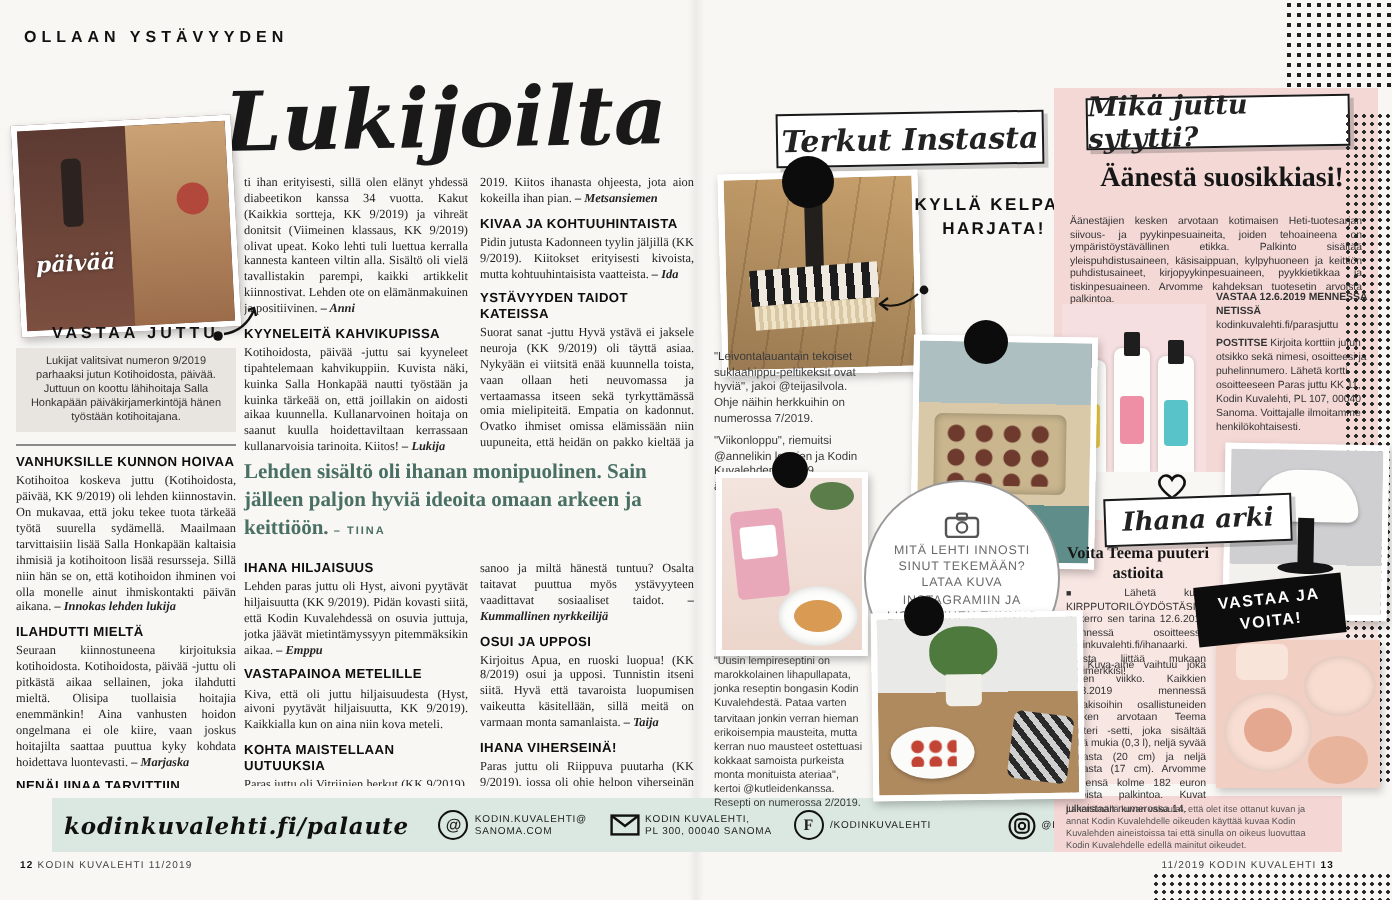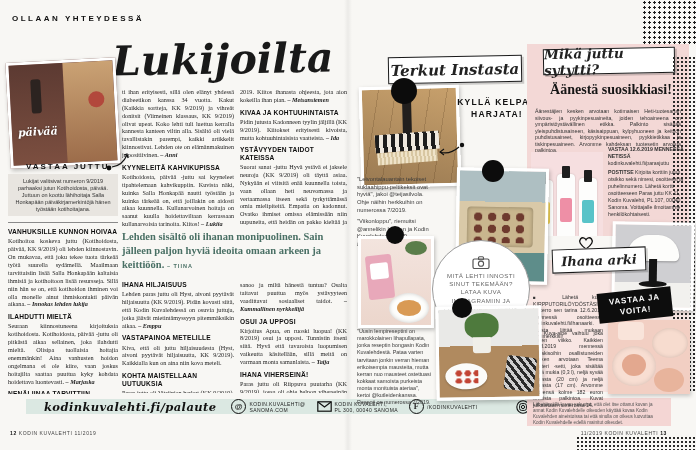--- a/index.html
+++ b/index.html
@@ -43,21 +43,21 @@
   .badge{background:#0d0d0d;color:#fff;font-weight:bold;font-size:8px;letter-spacing:.8px;text-align:center;line-height:1.4;}
   .dots{background-image:radial-gradient(circle,#1c1c1c 1.05px,transparent 1.25px);background-size:5px 5px;}
   .dots-small{background-image:radial-gradient(circle,#2a2a2a .8px,transparent 1px);background-size:4px 4px;}
 </style>
 </head>
 <body>
 
 <div class="spread">
   <div class="gutter"></div>
 
-  <div class="abs kicker" style="left:12px;top:14px;">OLLAAN YHTEYDESSÄ</div>
+  <div class="abs kicker" style="left:12px;top:14px;">OLLAAN YSTÄVYYDEN</div>
   <div class="abs script big-title" style="left:112px;top:36px;width:165px;text-align:center;">Lukijoilta</div>
 
   <div class="abs photo" style="left:8px;top:60px;width:104px;height:100px;transform:rotate(-3deg);background:#6b4038;">
     <div style="position:absolute;left:0;top:0;width:52%;height:100%;background:linear-gradient(180deg,#5c3a32,#7c4f40);"></div>
     <div style="position:absolute;left:20%;top:15%;width:10px;height:34px;background:#2c2320;border-radius:3px;"></div>
     <div style="position:absolute;right:0;top:0;width:48%;height:100%;background:linear-gradient(180deg,#caa274,#9c6c4a);"></div>
     <div style="position:absolute;right:10%;top:30%;width:16px;height:16px;border-radius:50%;background:#b2483c;"></div>
     <div class="script" style="position:absolute;left:6px;bottom:26px;color:#fff;font-size:11px;text-shadow:0 0 2px rgba(0,0,0,.5);">päivää</div>
   </div>
 
@@ -108,21 +108,21 @@
   </div>
 
   <div class="abs colbox" style="left:240px;top:281px;width:107px;height:112px;">
     <div class="body-t"><span>sanoo ja miltä hänestä tuntuu? Osalta taitavat puuttua myös ystävyyteen vaadittavat sosiaaliset taidot.</span> <span class="sig">– Kummallinen nyrkkeilijä</span></div>
     <div class="sec-h">OSUI JA UPPOSI</div>
     <div class="body-t"><span>Kirjoitus Apua, en ruoski luopua! (KK 8/2019) osui ja upposi. Tunnistin itseni siitä. Hyvä että tavaroista luopumisen vaikeutta käsitellään, sillä meitä on varmaan monta samanlaista.</span> <span class="sig">– Taija</span></div>
     <div class="sec-h">IHANA VIHERSEINÄ!</div>
     <div class="body-t"><span>Paras juttu oli Riippuva puutarha (KK 9/2019), jossa oli ohje helpon viherseinän tekoon. Mielenkiintoista tietoa viherkasveista.</span> </div>
   </div>
 
-  <div class="abs contact" style="left:26px;top:399px;width:504px;height:15px;padding:0 18px;box-sizing:border-box;">
+  <div class="abs contact" style="left:26px;top:399px;width:504px;height:27px;padding:0 6px;box-sizing:border-box;">
     <div class="script" style="font-size:11.5px;color:#111;margin-right:4px;">kodinkuvalehti.fi/palaute</div>
     <div class="pair">
       <div class="cicon">@</div>
       <div>
           <div>KODIN.KUVALEHTI@</div>
           <div>SANOMA.COM</div>
         </div>
     </div>
     <div class="pair">
       <svg width="15" height="11" viewBox="0 0 15 11">
@@ -259,20 +259,21 @@
     <span>Kirjoita korttiin jutun otsikko sekä nimesi, osoitteesi ja puhelinnumero. Lähetä kortti osoitteeseen Paras juttu KK 11, Kodin Kuvalehti, PL 107, 00040 Sanoma. Voittajalle ilmoitamme henkilökohtaisesti.</span></div>
   </div>
 
   <svg class="abs" style="left:578px;top:236px;" width="16" height="14" viewBox="0 0 16 14">
     <path d="M8,13 C2,8.5 0.5,5.5 2.5,3 C4.2,1 6.8,1.6 8,3.8 C9.2,1.6 11.8,1 13.5,3 C15.5,5.5 14,8.5 8,13 Z" fill="none" stroke="#111" stroke-width="1.3"></path>
   </svg>
   <div class="abs tagbox" style="left:552px;top:248px;width:92px;height:22px;transform:rotate(-2deg);z-index:2;">
     <span class="script" style="font-size:13px;">Ihana arki</span>
   </div>
   <div class="abs pinkbox2" style="left:527px;top:260px;width:162px;height:132px;"></div>
+  <div class="abs serif-h" style="left:530px;top:272px;width:78px;font-size:8.2px;line-height:1.2;z-index:2;">Voita Teema puuteri astioita</div>
   <div class="abs mini bullet" style="left:533px;top:294px;width:70px;z-index:2;">Lähetä kuva KIRPPUTORILÖYDÖSTÄSI ja kerro sen tarina 12.6.2019 mennessä osoitteessa kodinkuvalehti.fi/ihanaarki. Muista liittää mukaan nimimerkkisi!</div>
   <div class="abs mini bullet" style="left:533px;top:330px;width:70px;z-index:2;">Kuva-aihe vaihtuu joka toinen viikko. Kaikkien 31.8.2019 mennessä kuvakisoihin osallistuneiden kesken arvotaan Teema puuteri -setti, joka sisältää neljä mukia (0,3 l), neljä syvää lautasta (20 cm) ja neljä lautasta (17 cm). Arvomme yhteensä kolme 182 euron arvoista palkintoa. Kuvat julkaistaan numerossa 14.</div>
 
   <div class="abs photo" style="left:612px;top:222px;width:76px;height:82px;transform:rotate(1deg);background:linear-gradient(180deg,#cfcfd2 0 70%,#f2f1ee 70% 100%);z-index:1;">
     <div style="position:absolute;left:12px;top:10px;width:52px;height:26px;border-radius:26px 26px 6px 6px;background:#fdfdfb;box-shadow:0 1px 2px rgba(0,0,0,.3);"></div>
     <div style="position:absolute;left:34px;top:34px;width:8px;height:24px;background:#141414;"></div>
     <div style="position:absolute;left:24px;top:56px;width:28px;height:6px;border-radius:50%;background:#141414;"></div>
   </div>
 
   <div class="abs badge" style="left:598px;top:290px;width:70px;padding:4px 2px;transform:rotate(-6deg);z-index:3;">VASTAA JA VOITA!</div>

